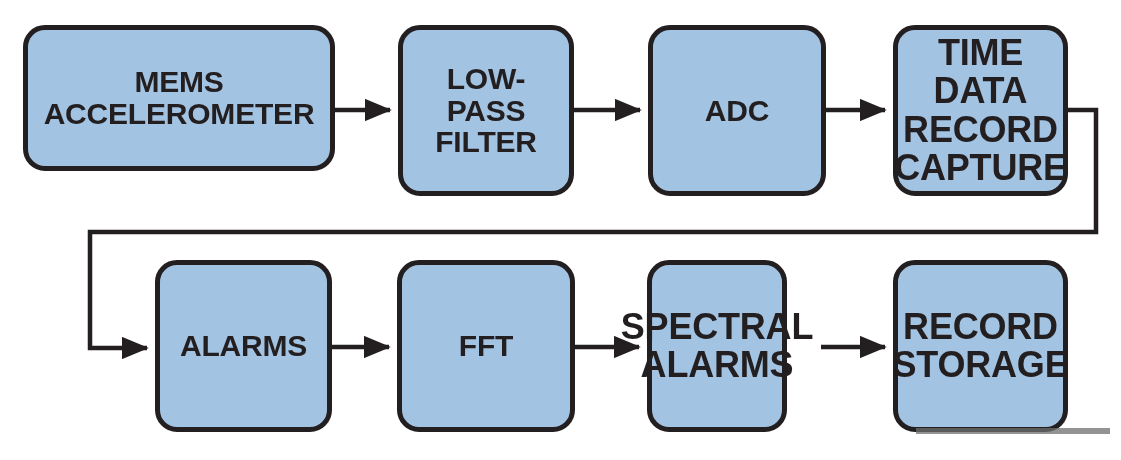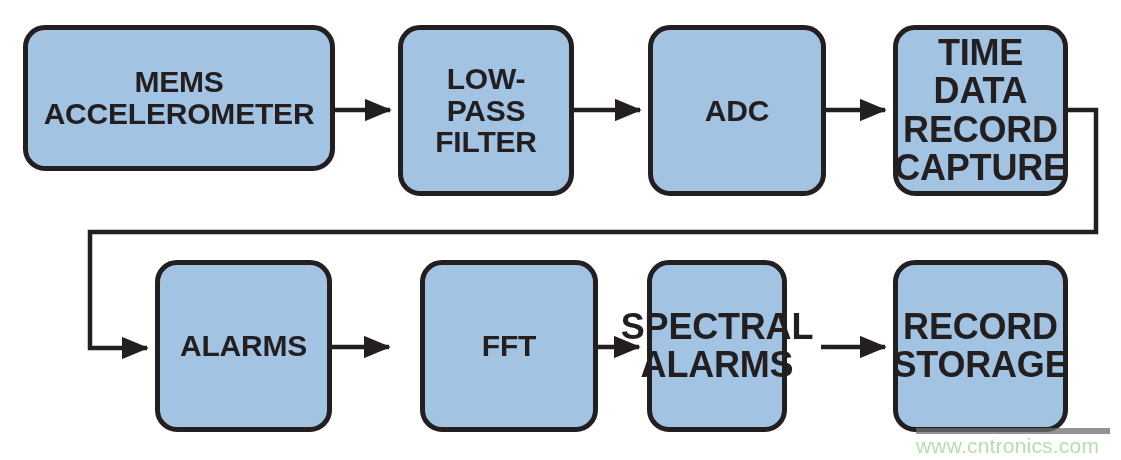--- a/index.html
+++ b/index.html
@@ -114,24 +114,23 @@
 
   <div class="block" style="left:648px; top:25px; width:178px; height:171px;">ADC</div>
 
   <div class="block small-text" style="left:893px; top:25px; width:175px; height:171px;">TIME
 DATA
 RECORD
 CAPTURE</div>
 
   <div class="block" style="left:155px; top:260px; width:177px; height:172px;">ALARMS</div>
 
-  <div class="block" style="left:397px; top:260px; width:178px; height:172px;margin-left:23px;">FFT</div>
+  <div class="block" style="left:397px; top:260px; width:178px; height:172px;">FFT</div>
 
   <div class="block small-text" style="left:647px; top:260px; width:140px; height:172px;">SPECTRAL
 ALARMS</div>
 
   <div class="block small-text" style="left:893px; top:260px; width:175px; height:172px;">RECORD
 STORAGE</div>
 
   <div class="watermark-bar" style="left:916px; top:428px; width:194px; height:6px;"></div>
-  <div class="watermark" style="left:916px; top:434px;">www.cntronics.com</div>
 
 </div>
 
 </body></html>

